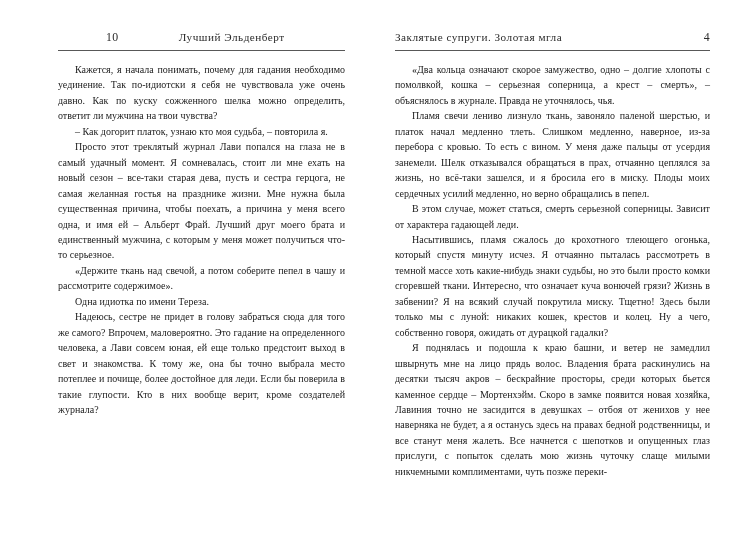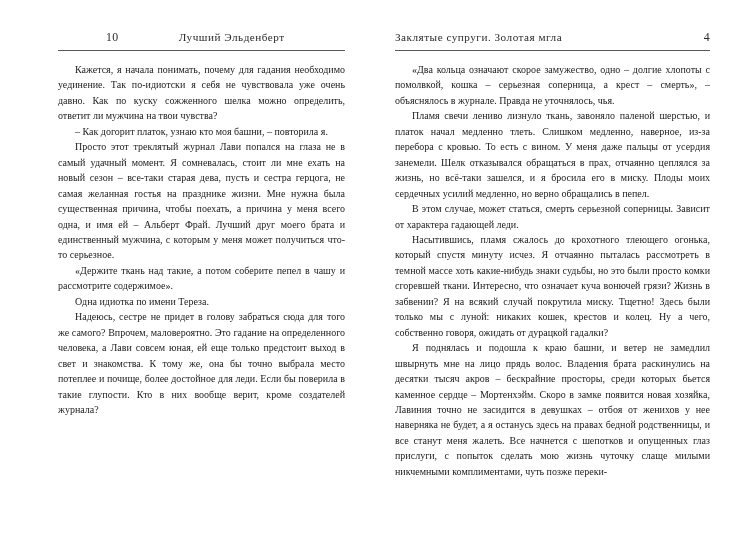--- a/index.html
+++ b/index.html
@@ -78,23 +78,23 @@
   <div class="page page-left">
     <div class="running-head">
       <span class="folio">10</span>
       <span class="head-spacer"></span>
       <span class="head-title">Лучший Эльденберт</span>
       <span class="head-spacer"></span>
     </div>
     <div class="head-rule"></div>
     <div class="col">
       <p>Кажется, я начала понимать, почему для гадания необходимо уединение. Так по-идиотски я себя не чувствовала уже очень давно. Как по куску сожженного шелка можно определить, ответит ли мужчина на твои чувства?</p>
-      <p>– Как догорит платок, узнаю кто моя башни, – повторила я.</p>
+      <p>– Как догорит платок, узнаю кто моя судьба, – повторила я.</p>
       <p>Просто этот треклятый журнал Лави попался на глаза не в самый удачный момент. Я сомневалась, стоит ли мне ехать на новый сезон – все-таки старая дева, пусть и сестра герцога, не самая желанная гостья на празднике жизни. Мне нужна была существенная причина, чтобы поехать, а причина у меня всего одна, и имя ей – Альберт Фрай. Лучший друг моего брата и единственный мужчина, с которым у меня может получиться что-то серьезное.</p>
-      <p>«Держите ткань над такие, а потом соберите пепел в чашу и рассмотрите содержимое».</p>
+      <p>«Держите ткань над свечой, а потом соберите пепел в чашу и рассмотрите содержимое».</p>
       <p>Одна идиотка по имени Тереза.</p>
       <p>Надеюсь, сестре не придет в голову забраться сюда для того же самого? Впрочем, маловероятно. Это гадание на определенного человека, а Лави совсем юная, ей еще только предстоит выход в свет и знакомства. К тому же, она бы точно выбрала место потеплее и почище, более достойное для леди. Если бы поверила в такие глупости. Кто в них вообще верит, кроме создателей журнала?</p>
 
     </div>
   </div>
 
   <div class="page page-right">
     <div class="running-head">
       <span class="head-title">Заклятые супруги. Золотая мгла</span>
       <span class="head-spacer"></span>

